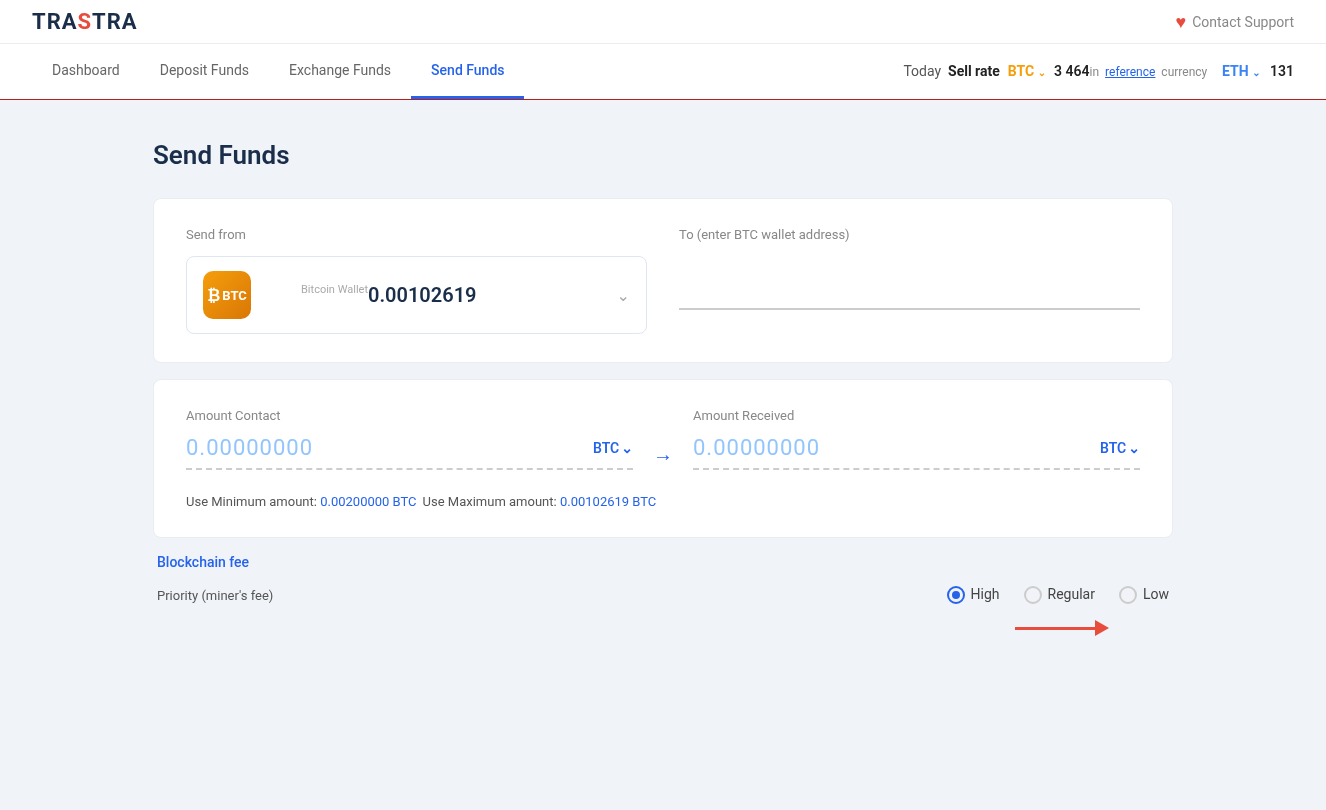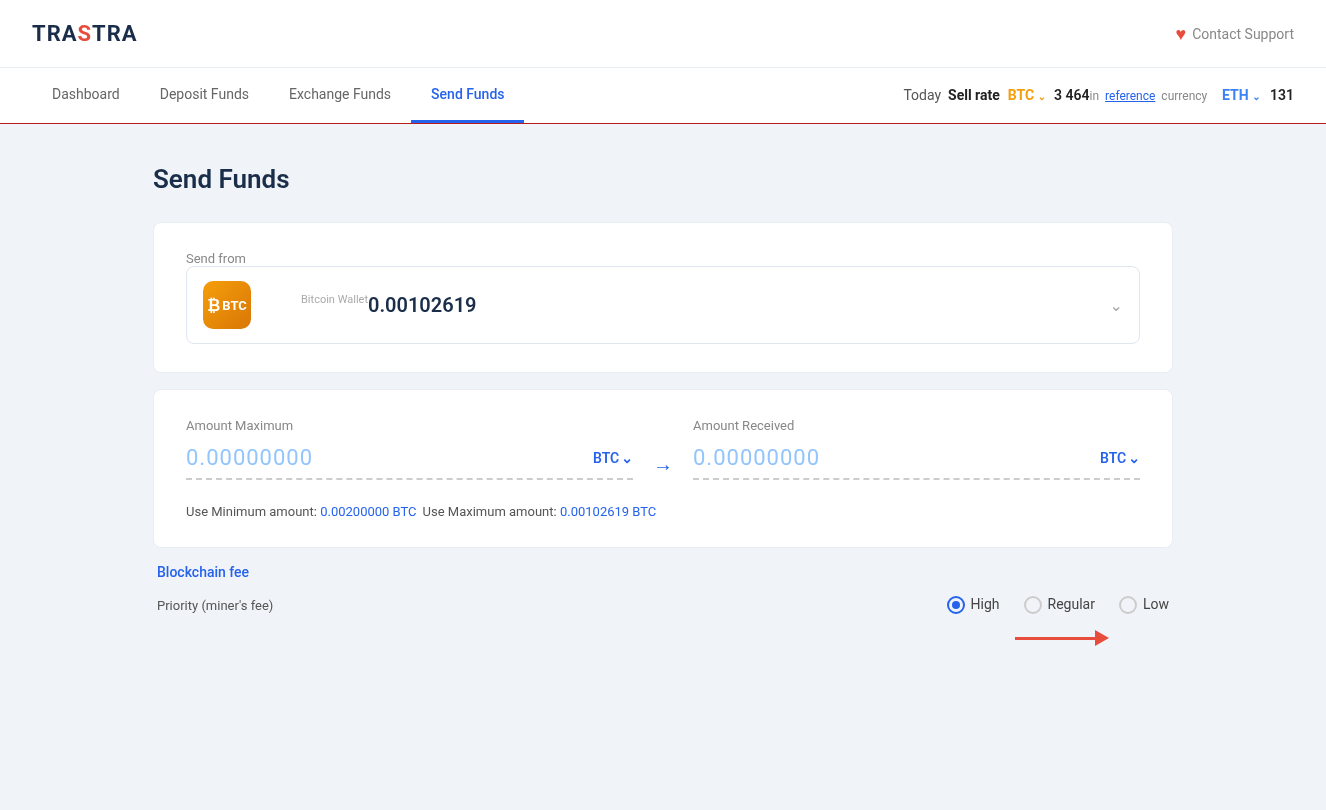--- a/index.html
+++ b/index.html
@@ -11,21 +11,21 @@
     }
 
     
     .header {
       background: #fff;
       border-bottom: 1px solid #e8edf2;
       display: flex;
       align-items: center;
       justify-content: space-between;
       padding: 0 32px;
-      height: 68px;
+      height: 44px;
     }
     .logo {
       font-size: 22px;
       font-weight: 700;
       letter-spacing: 1px;
     }
     .logo span.tra { color: #1a2e4a; }
     .logo span.s { color: #e74c3c; }
     .logo span.tra2 { color: #1a2e4a; }
 
@@ -139,21 +139,21 @@
       display: flex;
       gap: 32px;
       align-items: flex-start;
     }
     .send-from-col { flex: 1; }
     .send-to-col { flex: 1; }
 
     .field-label {
       font-size: 13px;
       color: #888;
-      margin-bottom: 0;
+      margin-bottom: 14px;
     }
 
     .wallet-selector {
       border: 1px solid #e0e6ef;
       border-radius: 8px;
       padding: 14px 16px;
       display: flex;
       align-items: center;
       justify-content: space-between;
       cursor: pointer;
@@ -424,27 +424,31 @@
               <span>BTC</span>
             </div>
             <div class="wallet-details">
               <span class="wallet-type">Bitcoin Wallet</span>
               <span class="wallet-amount">0.00102619</span>
             </div>
           </div>
           <span class="dropdown-arrow">⌄</span>
         </div>
       </div>
+      <div class="send-to-col">
+        <div class="field-label">To (enter BTC wallet address)</div>
+        <input class="to-address-input" type="text" placeholder="" style="">
+      </div>
     </div>
   </div>
 
   <div class="card">
     <div class="amount-row">
       <div class="amount-col">
-        <div class="amount-label">Amount Maximum</div>
+        <div class="amount-label">Amount Contact</div>
         <div class="amount-input-row">
           <span class="amount-value">0.00000000</span>
           <div class="currency-select">
             <span>BTC</span>
             <span> ⌄</span>
           </div>
         </div>
       </div>
 
       <div class="arrow-col">

